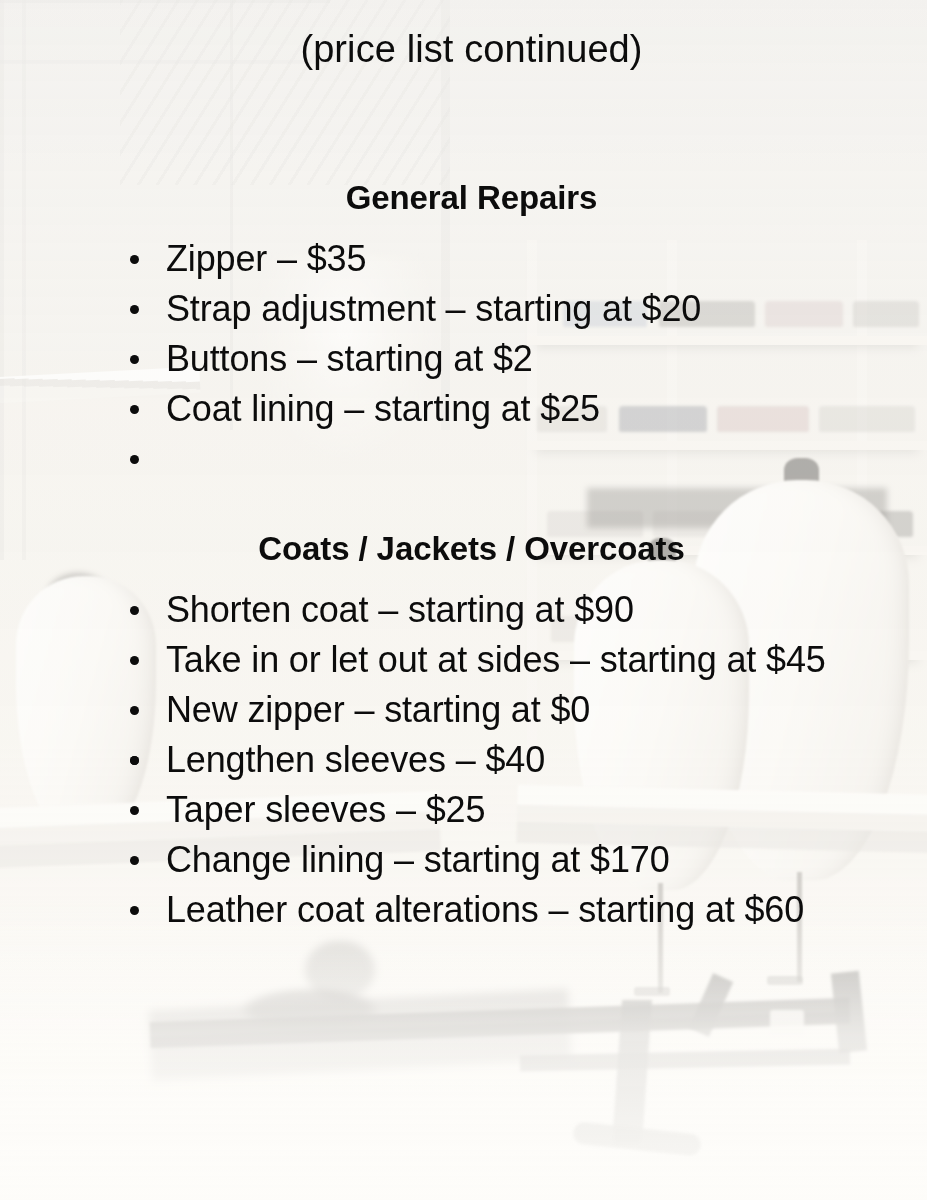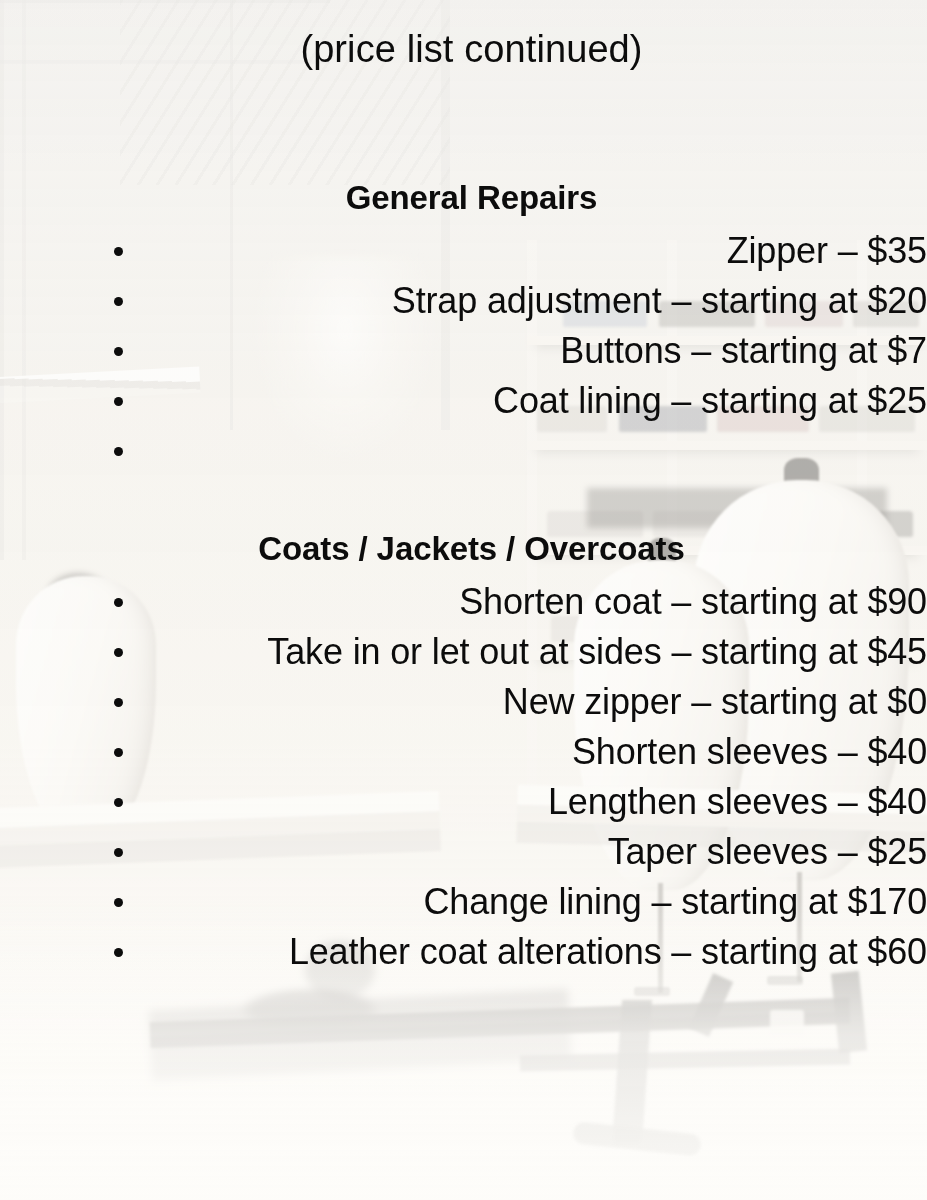--- a/index.html
+++ b/index.html
@@ -275,23 +275,22 @@
     text-align: center;
     font-size: 33px;
     font-weight: 700;
     line-height: 1.2;
     letter-spacing: -.1px;
     margin: 0 0 8px 0;
   }
 
   ul.price-list {
     list-style: none;
-    margin: 0;
+    margin: 16px;
     padding: 0;
-    text-align: right;
   }
   ul.price-list li {
     position: relative;
     margin: 0;
     padding: 0 0 0 134px;
     font-size: 36px;
     line-height: 50px;
     font-weight: 400;
     white-space: nowrap;
     letter-spacing: -.15px;
@@ -390,21 +389,21 @@
         <li>
           <span class="bullet"></span>
           <span>Zipper – $35</span>
         </li>
         <li>
           <span class="bullet"></span>
           <span>Strap adjustment – starting at $20</span>
         </li>
         <li>
           <span class="bullet"></span>
-          <span>Buttons – starting at $7</span>
+          <span>Buttons – starting at $2</span>
         </li>
         <li>
           <span class="bullet"></span>
           <span>Coat lining – starting at $25</span>
         </li>
         <li>
           <span class="bullet"></span>
         </li>
       </ul>
     </div>
@@ -419,21 +418,20 @@
         <li>
           <span class="bullet"></span>
           <span>Take in or let out at sides – starting at $45</span>
         </li>
         <li>
           <span class="bullet"></span>
           <span>New zipper – starting at $0</span>
         </li>
         <li>
           <span class="bullet"></span>
-          <span>Shorten sleeves – $40</span>
         </li>
         <li>
           <span class="bullet"></span>
           <span>Lengthen sleeves – $40</span>
         </li>
         <li>
           <span class="bullet"></span>
           <span>Taper sleeves – $25</span>
         </li>
         <li>

